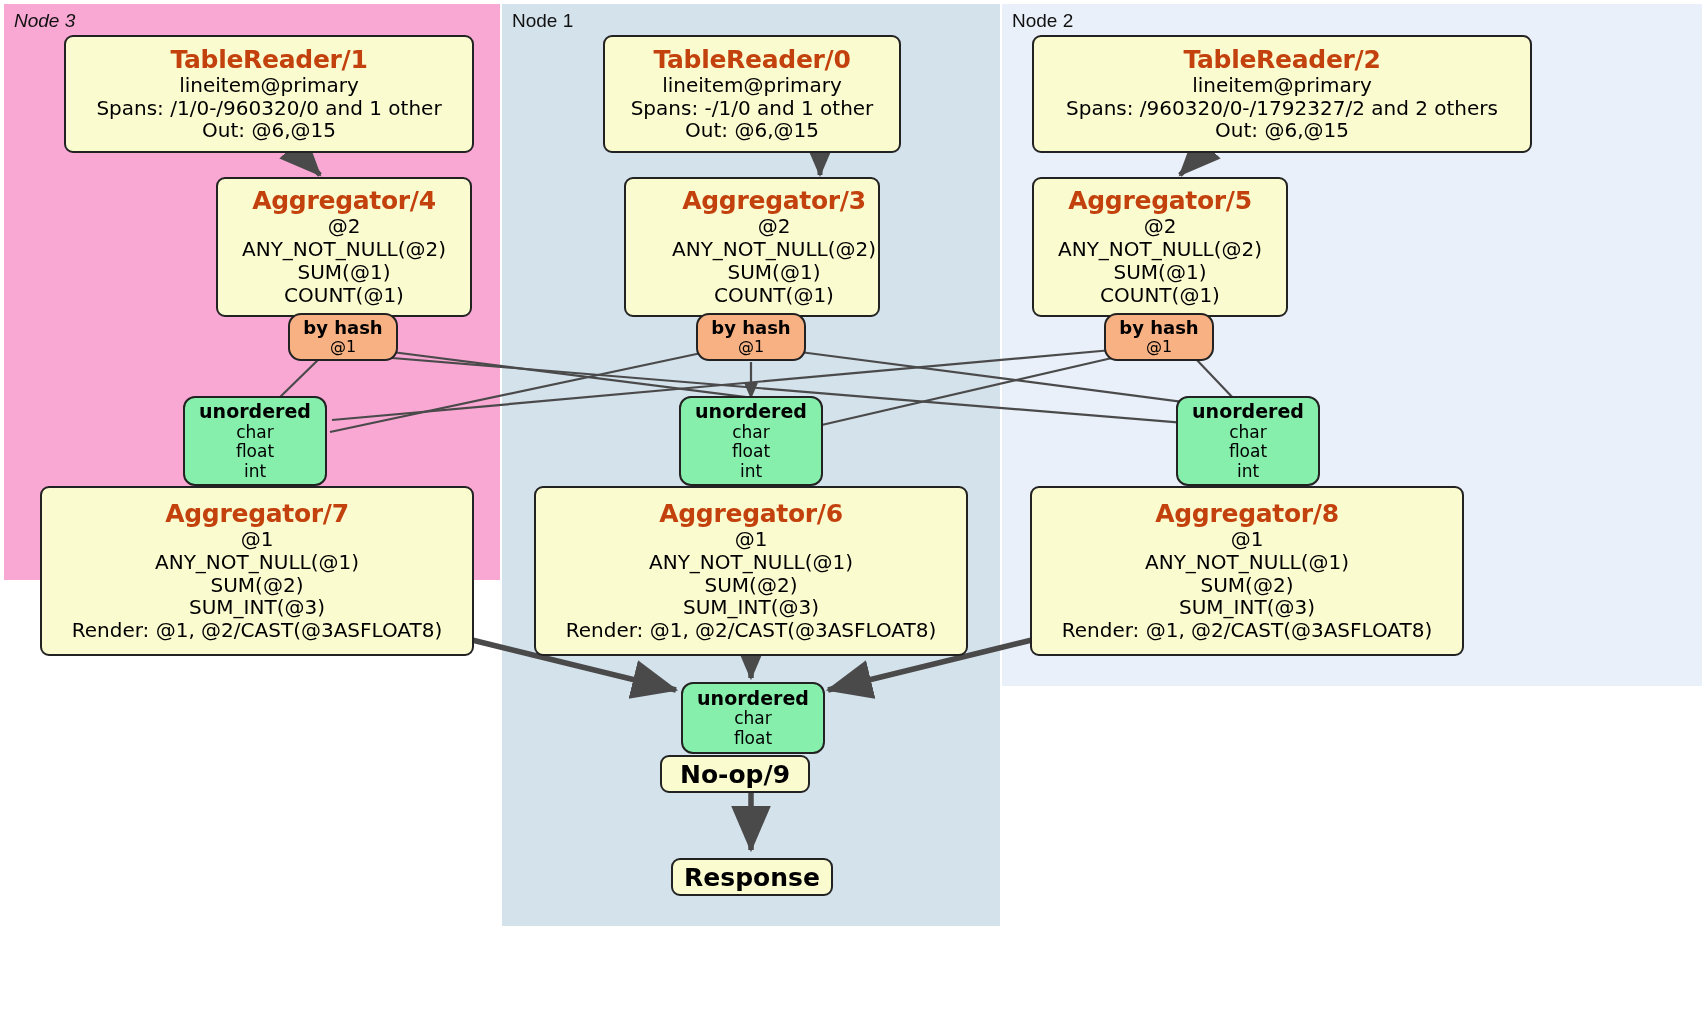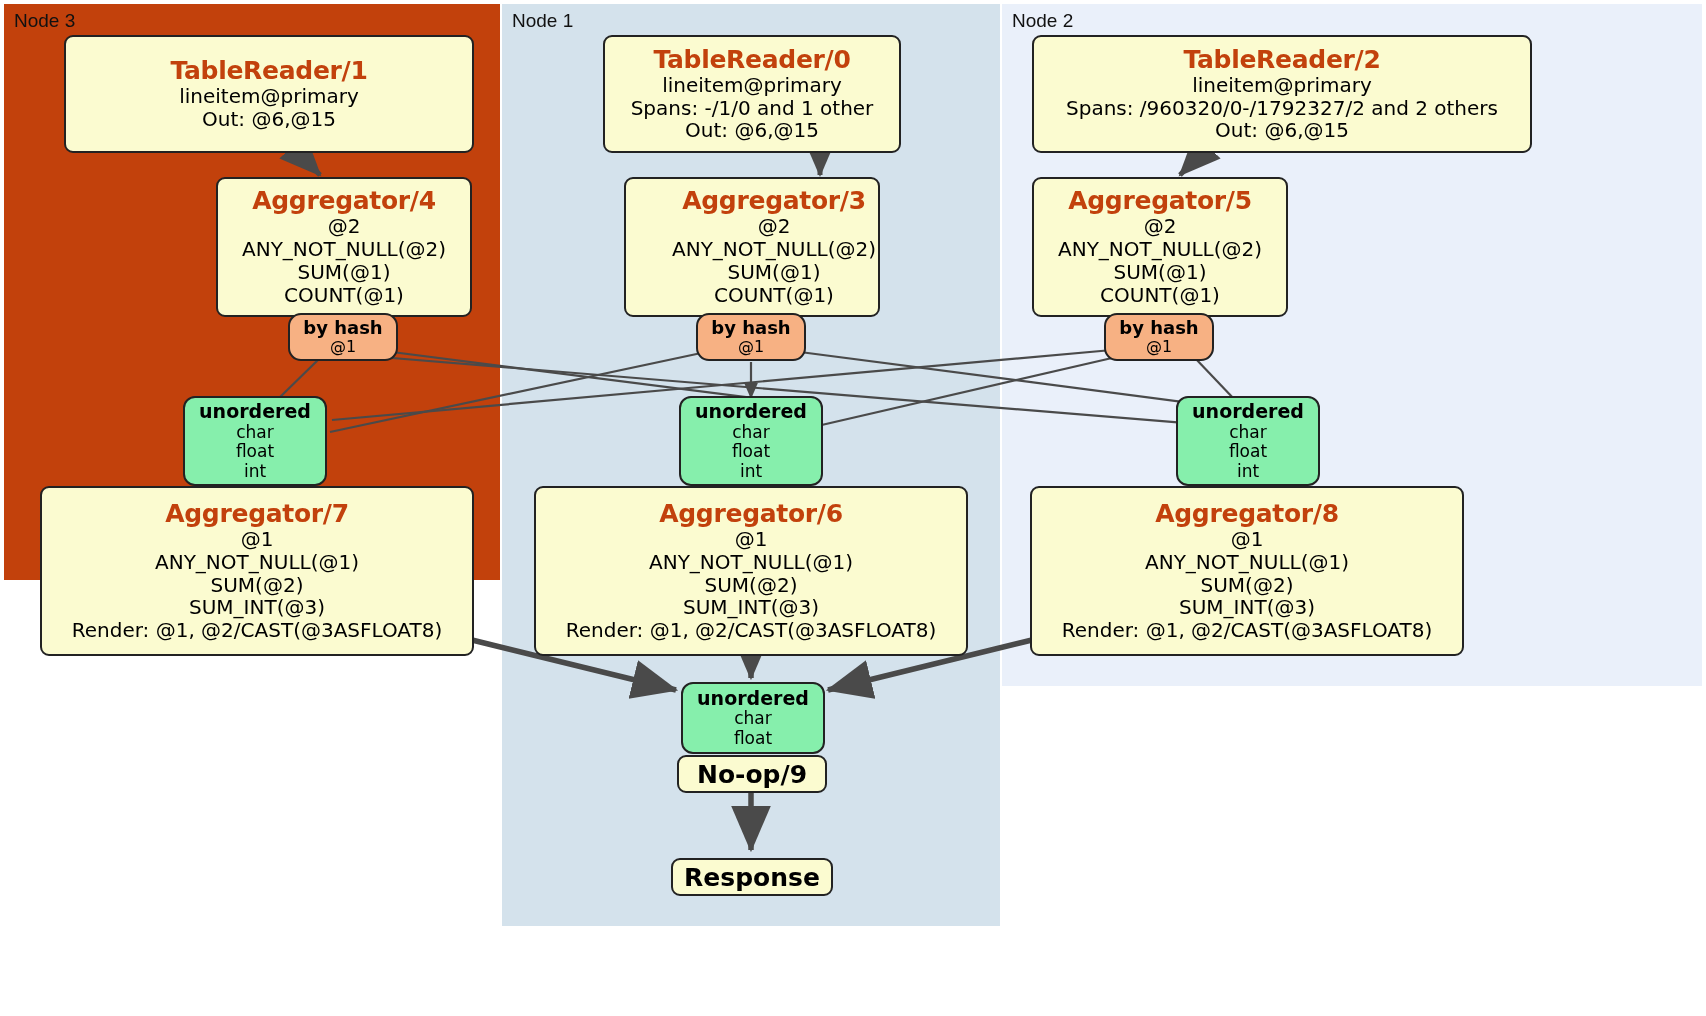--- a/index.html
+++ b/index.html
@@ -29,21 +29,21 @@
   .rcttl{font-weight:bold;font-size:19px;line-height:1.15;color:#000;}
   .rcln{font-size:17px;line-height:1.15;color:#000;}
   .small-ttl{font-weight:bold;font-size:25px;color:#000;
              font-family:"DejaVu Sans",sans-serif;}
 </style>
 </head>
 <body>
 
 <div id="stage">
 
-  <div class="node-panel" style="left:4px;top:4px;width:496px;height:576px;background:#c2410c;">
+  <div class="node-panel" style="left:4px;top:4px;width:496px;height:576px;background:#f9a8d4;font-style:italic;">
     <span class="node-label">Node 3</span>
   </div>
   <div class="node-panel" style="left:502px;top:4px;width:498px;height:922px;background:#d4e2ec;">
     <span class="node-label">Node 1</span>
   </div>
   <div class="node-panel" style="left:1002px;top:4px;width:700px;height:682px;background:#eaf0fa;">
     <span class="node-label">Node 2</span>
   </div>
 
   <svg class="edges" viewBox="0 0 1706 1016">
@@ -75,20 +75,21 @@
     <path d="M472,640 L676,690" stroke="#4a4a4a" stroke-width="5.5" fill="none" marker-end="url(#arT)"></path>
     <path d="M751,655 L751,678" stroke="#4a4a4a" stroke-width="5.5" fill="none" marker-end="url(#arT)"></path>
     <path d="M1032,640 L828,690" stroke="#4a4a4a" stroke-width="5.5" fill="none" marker-end="url(#arT)"></path>
 
     <path d="M751,790 L751,850" stroke="#4a4a4a" stroke-width="5.5" fill="none" marker-end="url(#arT)"></path>
   </svg>
 
   <div class="box proc" style="left:64px;top:35px;width:410px;height:118px;">
     <div class="ttl">TableReader/1</div>
     <div class="ln">lineitem@primary</div>
+    <div class="ln">Spans: /1/0-/960320/0 and 1 other</div>
     <div class="ln">Out: @6,@15</div>
   </div>
 
   <div class="box proc" style="left:603px;top:35px;width:298px;height:118px;">
     <div class="ttl">TableReader/0</div>
     <div class="ln">lineitem@primary</div>
     <div class="ln">Spans: -/1/0 and 1 other</div>
     <div class="ln">Out: @6,@15</div>
   </div>
 
@@ -185,21 +186,21 @@
     <div class="ln">SUM_INT(@3)</div>
     <div class="ln">Render: @1, @2/CAST(@3ASFLOAT8)</div>
   </div>
 
   <div class="box recv" style="left:681px;top:682px;width:144px;height:72px;">
     <div class="rcttl">unordered</div>
     <div class="rcln">char</div>
     <div class="rcln">float</div>
   </div>
 
-  <div class="box proc" style="left:677px;top:755px;width:150px;height:38px;">
+  <div class="box proc" style="left:660px;top:755px;width:150px;height:38px;">
     <div class="small-ttl">No-op/9</div>
   </div>
 
   <div class="box proc" style="left:671px;top:858px;width:162px;height:38px;">
     <div class="small-ttl">Response</div>
   </div>
 
 </div>
 
 </body></html>

